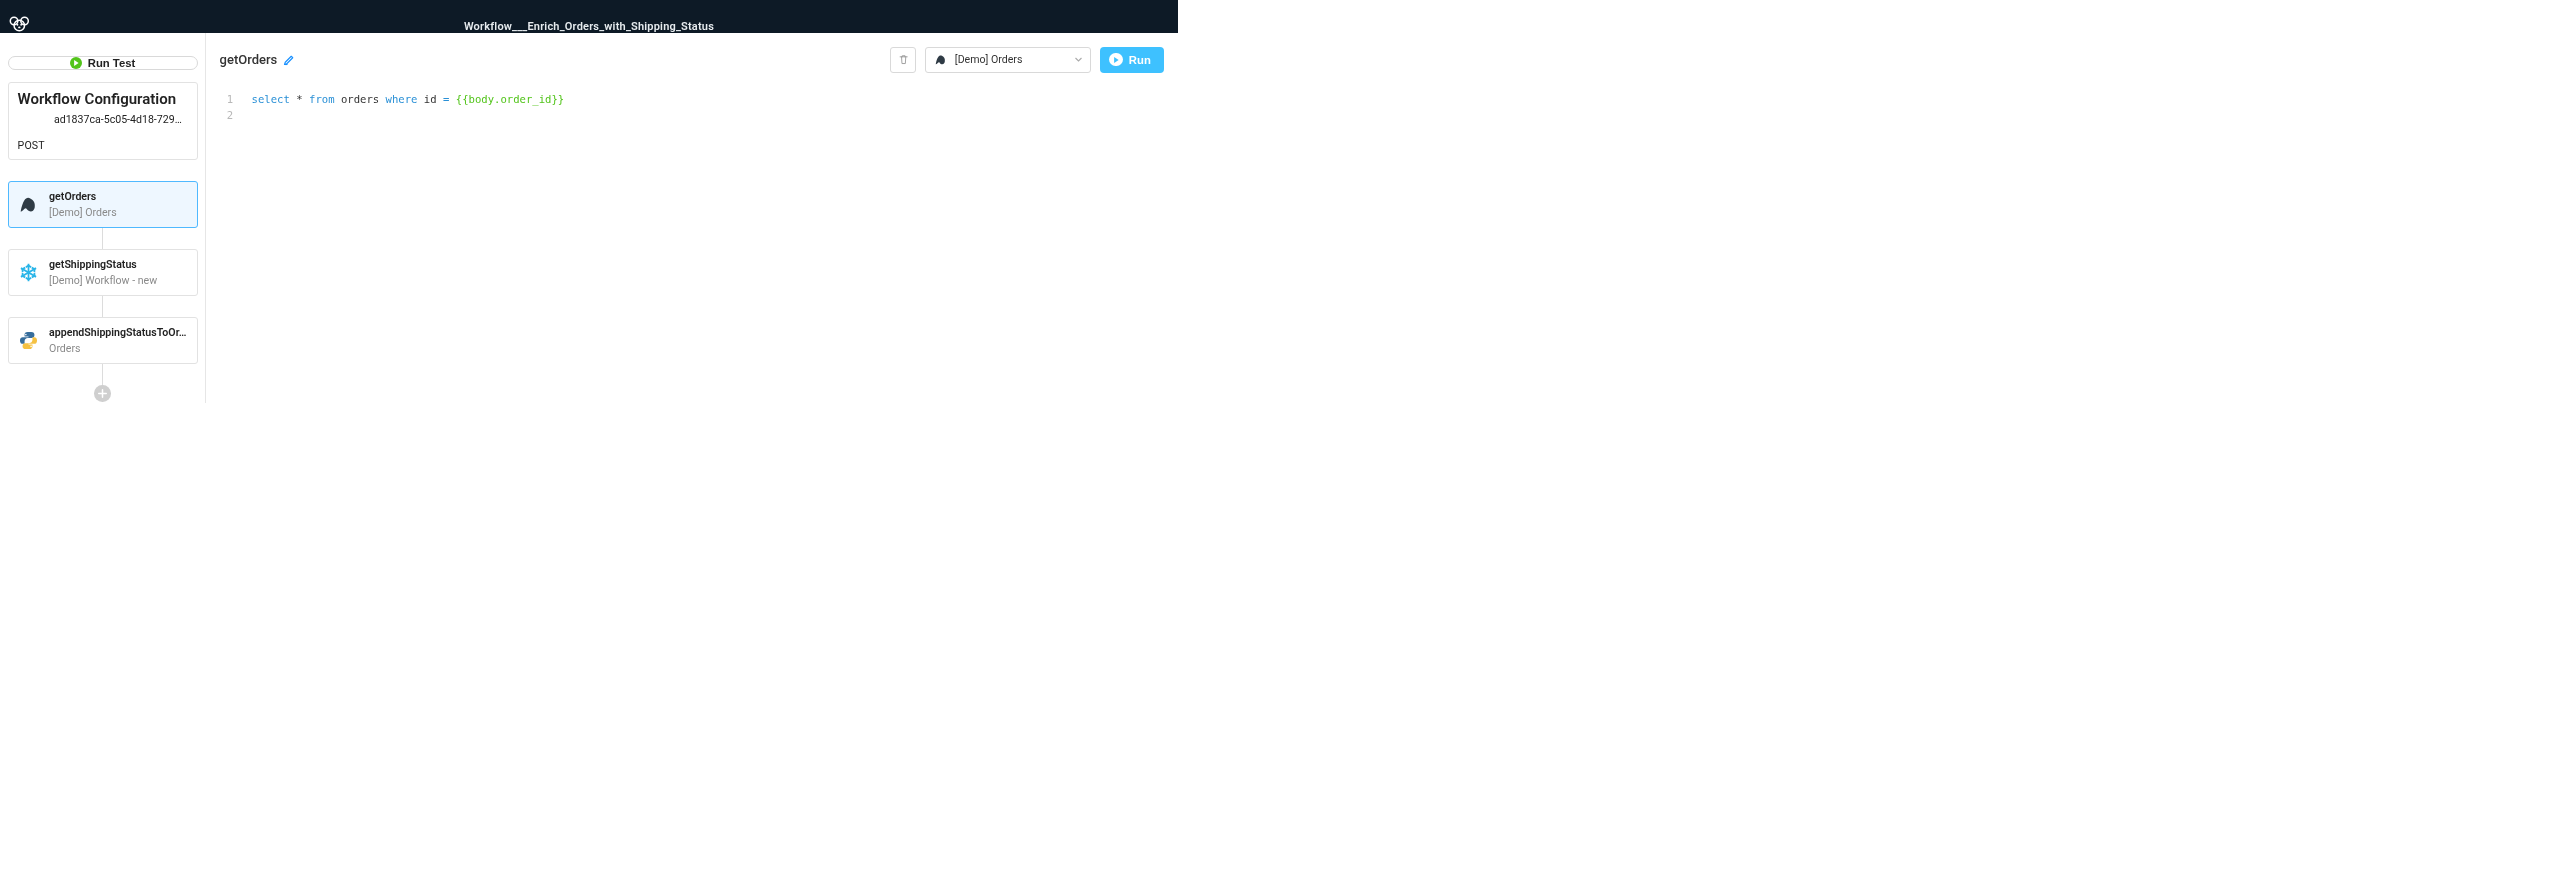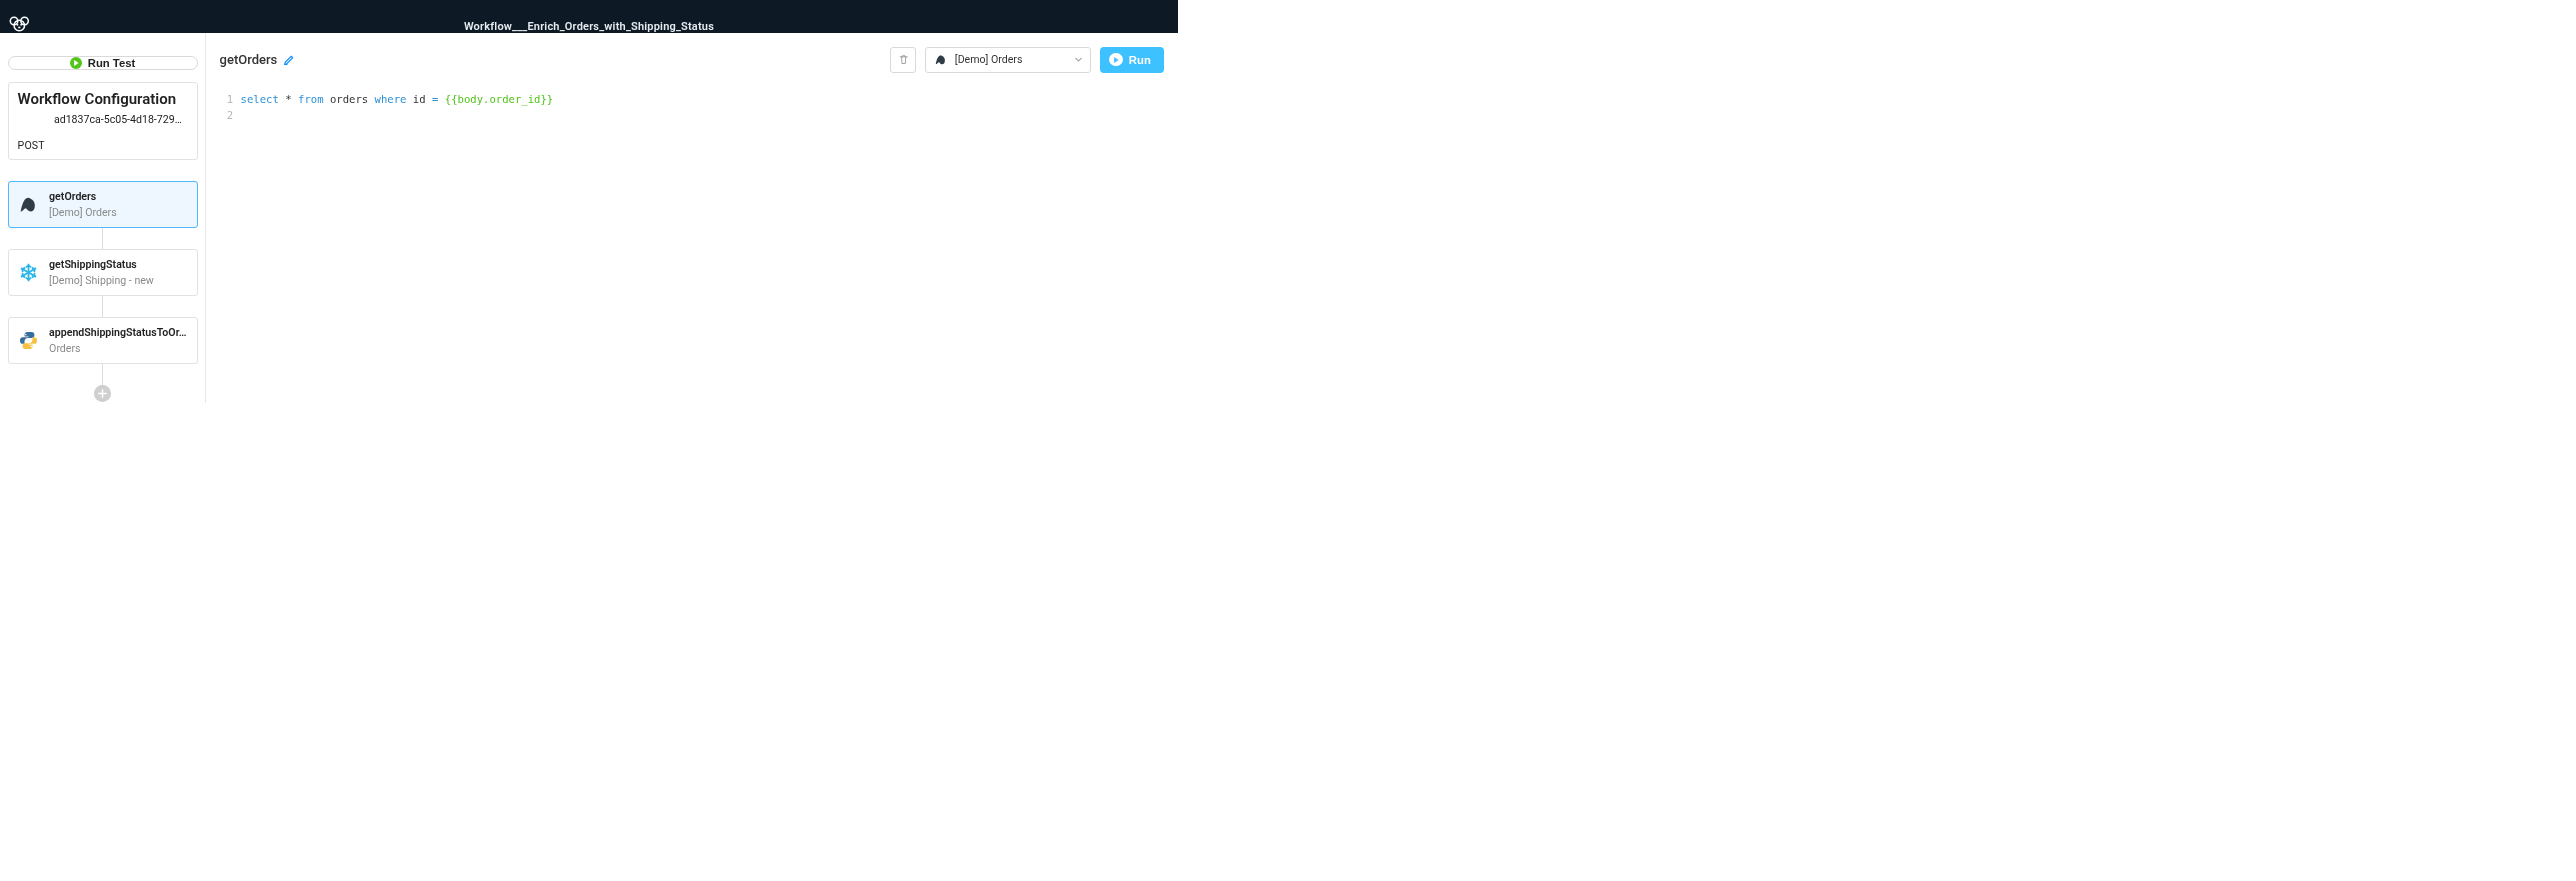--- a/index.html
+++ b/index.html
@@ -49,21 +49,21 @@
   .icon-btn { width: 26px; height: 26px; border: 0.8px solid #d9d9d9; border-radius: 3px; background: #fff; display: flex; align-items: center; justify-content: center; cursor: pointer; color: #888; }
   .resource-select { height: 26px; min-width: 166px; border: 0.8px solid #d9d9d9; border-radius: 3px; background: #fff; display: flex; align-items: center; padding: 0 7.5px; gap: 7.5px; cursor: pointer; }
   .resource-select .label { font-size: 10.6px; color: #333; flex: 1; }
   .resource-select svg.chev { color: #aaa; }
 
   .run-btn { height: 26px; padding: 0 13.6px 0 9px; background: #3ec1ff; border: none; border-radius: 4px; color: #fff; font-weight: 600; font-size: 11.3px; display: flex; align-items: center; gap: 6px; cursor: pointer; }
   .run-btn .circle { width: 13.6px; height: 13.6px; border-radius: 50%; background: #fff; display: inline-flex; align-items: center; justify-content: center; }
 
   .editor { flex: 1; padding: 7.5px 13.6px 13.6px 13.6px; display: flex; font-family: ui-monospace, SFMono-Regular, Menlo, Consolas, monospace; font-size: 10.6px; line-height: 16.6px; }
   .gutter { width: 21px; text-align: right; color: #b8b8b8; user-select: none; padding-right: 7.5px; }
-  .code { white-space: pre; color: #444; }
+  .code { white-space: pre; color: #444; margin-left: 11px; }
   .kw { color: #2a90d6; }
   .ident { color: #333; }
   .tmpl { color: #52c41a; }
 
   
   svg { display: block; }
 </style>
 </head>
 <body>
 
@@ -147,21 +147,21 @@
               </g>
               <g transform="rotate(300 12 12)">
                 <line x1="12" y1="12" x2="12" y2="2" stroke="#29b5e8" stroke-width="2"></line>
                 <line x1="12" y1="4" x2="9" y2="6" stroke="#29b5e8" stroke-width="2"></line>
                 <line x1="12" y1="4" x2="15" y2="6" stroke="#29b5e8" stroke-width="2"></line>
               </g>
             </svg>
           </div>
           <div class="texts">
             <div class="name">getShippingStatus</div>
-            <div class="sub">[Demo] Shipping - new</div>
+            <div class="sub">[Demo] Workflow - new</div>
           </div>
         </div>
         <div class="step-connector"></div>
         <div class="step-card">
           <div class="icon-box">
             <svg width="21" height="21" viewBox="0 0 32 32">      
               <path d="M15 3c-4 0-5 2-5 4v3h6v1H7c-2 0-4 1-4 5s2 5 4 5h3v-4c0-3 2-5 5-5h6c2 0 4-1 4-4V7c0-2-1-4-5-4h-5z" fill="#366d9c"></path>      
               <circle cx="12" cy="7" r="1.2" fill="#fff"></circle>      
               <path d="M17 29c4 0 5-2 5-4v-3h-6v-1h9c2 0 4-1 4-5s-2-5-4-5h-3v4c0 3-2 5-5 5h-6c-2 0-4 1-4 4v1c0 2 1 4 5 4h5z" fill="#f5c142"></path>      
               <circle cx="20" cy="25" r="1.2" fill="#fff"></circle>    

